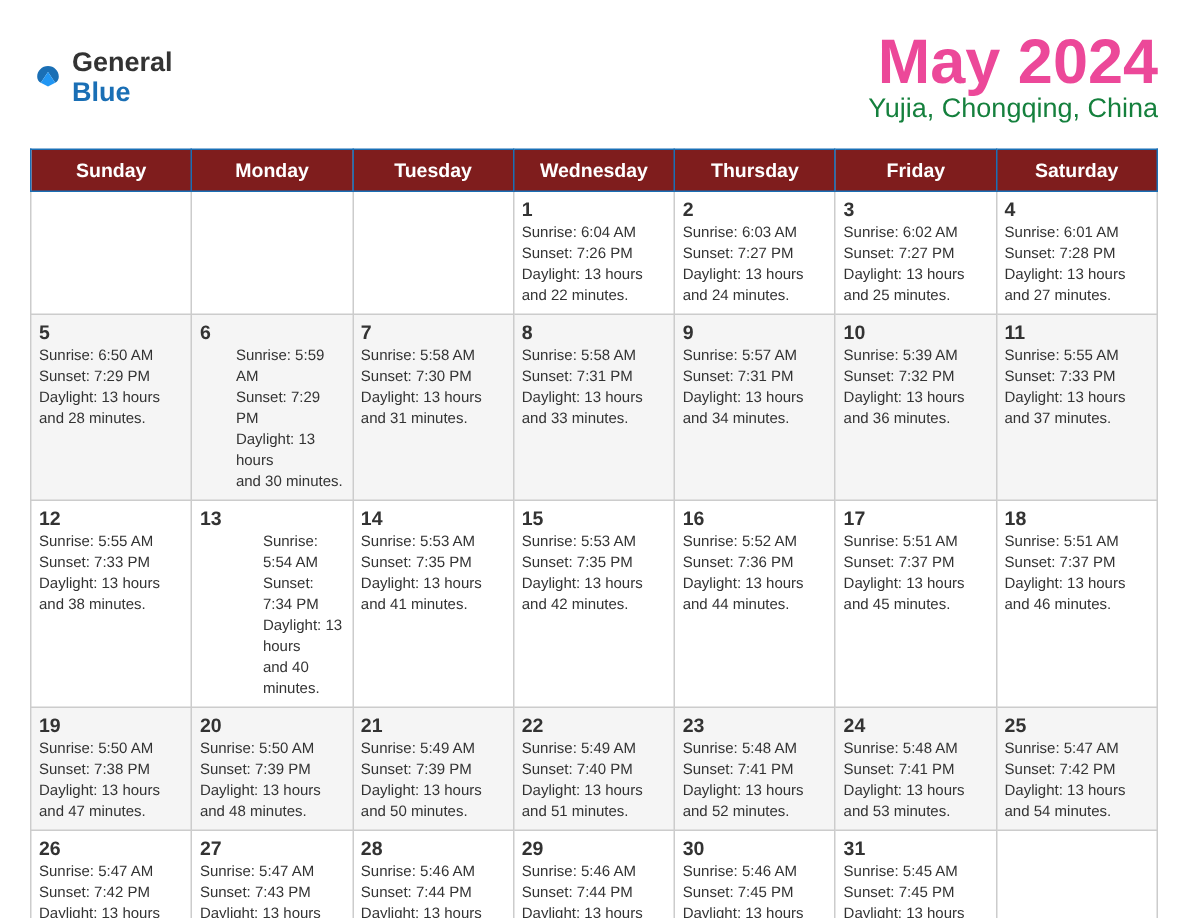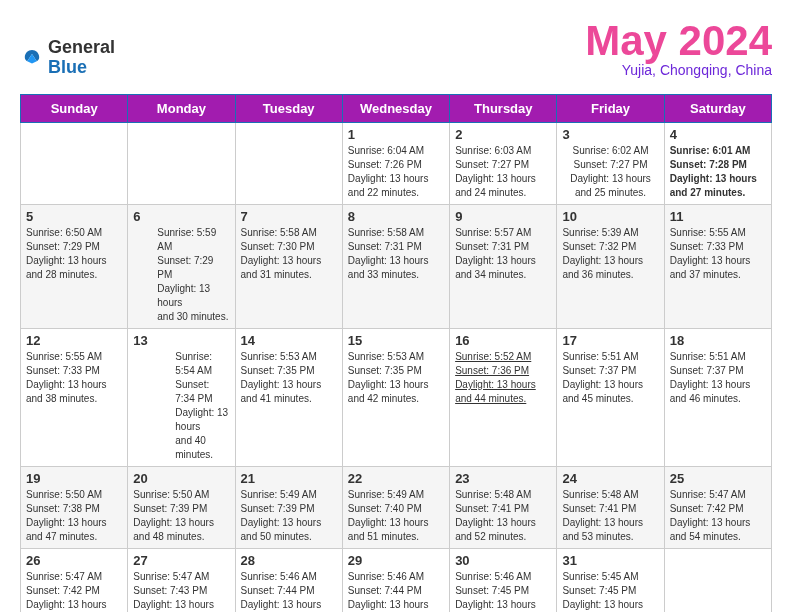--- a/index.html
+++ b/index.html
@@ -5,21 +5,21 @@
     * { margin: 0; padding: 0; box-sizing: border-box; }
     body {
       font-family: Arial, sans-serif;
       background: #fff;
       width: 792px;
       min-height: 612px;
       padding: 20px;
     }
     .header {
       display: flex;
-      align-items: flex-end;
+      align-items: center;
       justify-content: space-between;
       margin-bottom: 16px;
     }
     .logo {
       display: flex;
       align-items: center;
       gap: 4px;
     }
     .logo-text {
       display: flex;
@@ -43,30 +43,30 @@
     .title-block {
       text-align: right;
     }
     .month-title {
       font-size: 42px;
       font-weight: bold;
       color: #ec4899;
       line-height: 1;
     }
     .location-title {
-      font-size: 14px;
-      color: #6d28d9;
+      font-size: 18px;
+      color: #15803d;
     }
     table {
       width: 100%;
       border-collapse: collapse;
       table-layout: fixed;
     }
     thead tr th {
-      background-color: #a21caf;
+      background-color: #7f1d1d;
       color: #fff;
       padding: 6px 4px;
       font-size: 13px;
       font-weight: bold;
       border: 1px solid #1a6fb5;
     }
     tbody tr td {
       vertical-align: top;
       border: 1px solid #ccc;
       padding: 4px 5px;
@@ -140,28 +140,28 @@
         </td>
         <td>
           <span class="day-number">2</span>
           <div class="day-info" style="white-space: pre-line;">Sunrise: 6:03 AM
 Sunset: 7:27 PM
 Daylight: 13 hours
 and 24 minutes.</div>
         </td>
         <td>
           <span class="day-number">3</span>
-          <div class="day-info" style="white-space: pre-line; text-align: center;">Sunrise: 6:02 AM
+          <div class="day-info" style="white-space: pre-line;">Sunrise: 6:02 AM
 Sunset: 7:27 PM
 Daylight: 13 hours
 and 25 minutes.</div>
         </td>
         <td>
           <span class="day-number">4</span>
-          <div class="day-info" style="white-space: pre-line; font-weight: bold;">Sunrise: 6:01 AM
+          <div class="day-info" style="white-space: pre-line;">Sunrise: 6:01 AM
 Sunset: 7:28 PM
 Daylight: 13 hours
 and 27 minutes.</div>
         </td>
       </tr>
       <tr>
         <td>
           <span class="day-number">5</span>
           <div class="day-info" style="white-space: pre-line;">Sunrise: 6:50 AM
 Sunset: 7:29 PM
@@ -235,21 +235,21 @@
         </td>
         <td>
           <span class="day-number">15</span>
           <div class="day-info" style="white-space: pre-line;">Sunrise: 5:53 AM
 Sunset: 7:35 PM
 Daylight: 13 hours
 and 42 minutes.</div>
         </td>
         <td>
           <span class="day-number">16</span>
-          <div class="day-info" style="white-space: pre-line; text-decoration: underline;">Sunrise: 5:52 AM
+          <div class="day-info" style="white-space: pre-line;">Sunrise: 5:52 AM
 Sunset: 7:36 PM
 Daylight: 13 hours
 and 44 minutes.</div>
         </td>
         <td>
           <span class="day-number">17</span>
           <div class="day-info" style="white-space: pre-line;">Sunrise: 5:51 AM
 Sunset: 7:37 PM
 Daylight: 13 hours
 and 45 minutes.</div>

